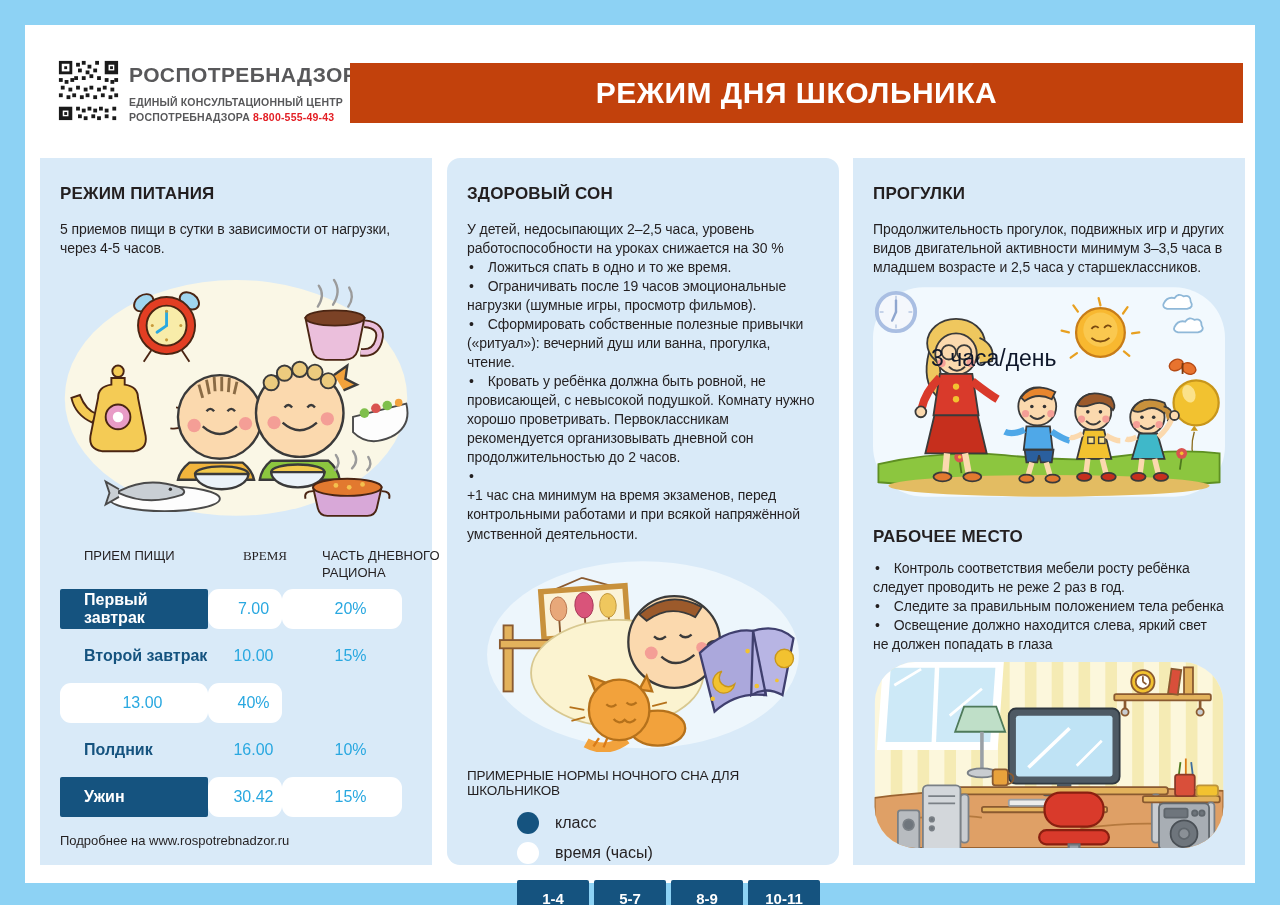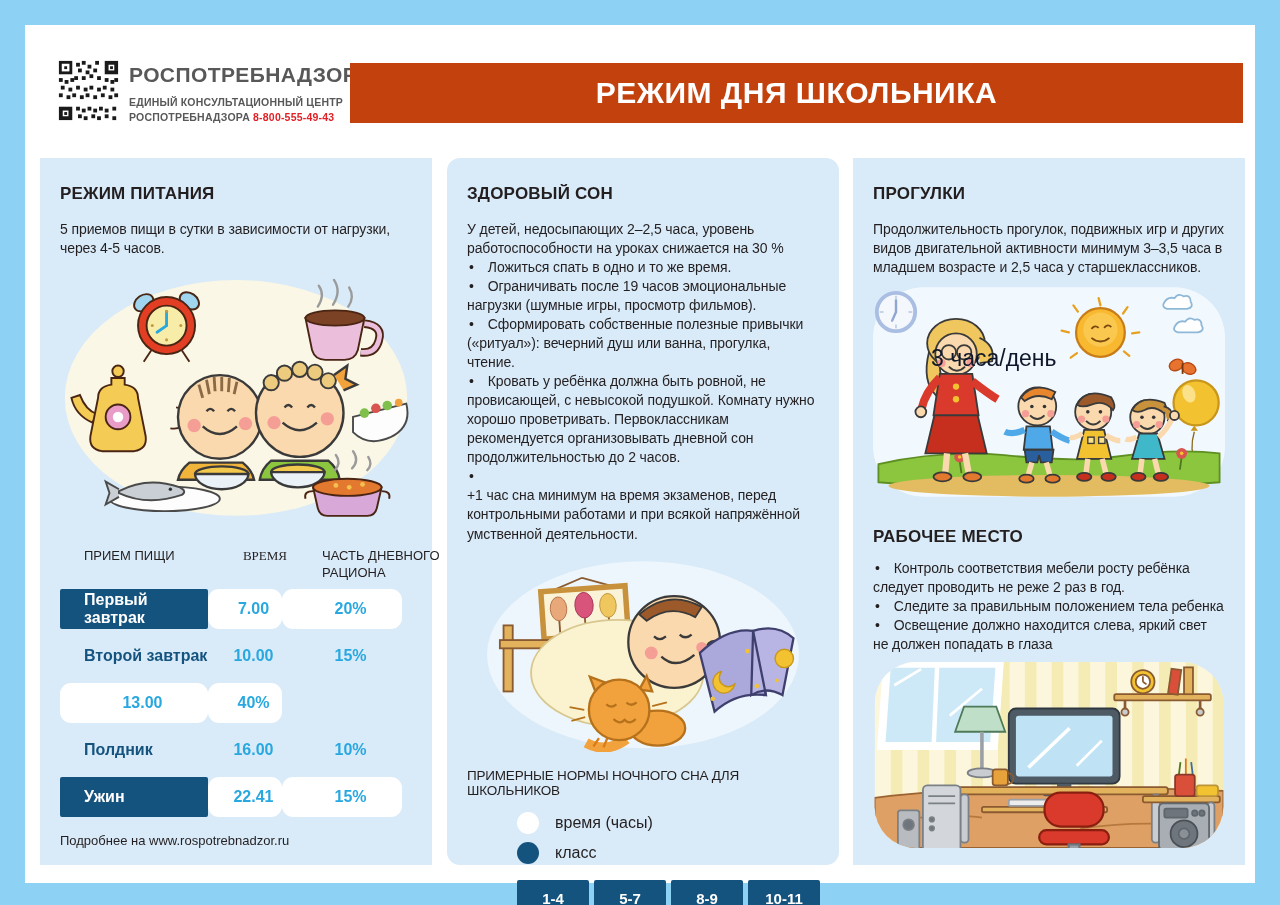--- a/index.html
+++ b/index.html
@@ -32,21 +32,21 @@
   .bullet{font-size:14px;line-height:1.36;letter-spacing:-.1px;}
   .bullet::before{content:"•";margin:0 14px 0 2px;}
 
   
   .meal-head{display:grid;grid-template-columns:148px 74px 120px;gap:20px;margin-top:22px;font-size:13px;line-height:1.3;}
   .meal-head .c1{padding-left:24px;}
   .meal-head .c2{text-align:center;font-family:Liberation Serif, serif;}
   .meal-head .c3{text-align:left;}
   .meal-row{display:grid;grid-template-columns:148px 74px 120px;gap:0;height:40px;margin-top:7px;}
   .meal-row .name{display:flex;align-items:center;padding-left:24px;font-weight:700;font-size:16px;border-radius:2px;}
-  .meal-row .val{display:flex;align-items:center;justify-content:center;font-weight:700;font-size:16px;color:#29A8E0;border-radius:11px;padding-left:17px;}
+  .meal-row .val{display:flex;align-items:center;justify-content:center;font-weight:400;font-size:16px;color:#29A8E0;border-radius:11px;padding-left:17px;}
   .meal-row.dark .name{background:#15537F;color:#FFF;}
   .meal-row.dark .val{background:#FFF;}
   .meal-row.light .name{color:#15537F;}
   .more{margin-top:16px;font-size:13px;}
 
   
   .ill{display:block;margin:8px auto 0;}
   .norms-title{margin-top:16px;font-size:13.5px;letter-spacing:-.2px;}
   .legend{margin:14px 0 0 50px;}
   .legend-row{display:flex;align-items:center;margin-top:8px;}
@@ -284,21 +284,21 @@
       <div class="val">13.00</div>
       <div class="val">40%</div>
     </div>
     <div class="meal-row light">
       <div class="name">Полдник</div>
       <div class="val">16.00</div>
       <div class="val">10%</div>
     </div>
     <div class="meal-row dark">
       <div class="name">Ужин</div>
-      <div class="val">22.41</div>
+      <div class="val">30.42</div>
       <div class="val">15%</div>
     </div>
 
     <div class="more">Подробнее на www.rospotrebnadzor.ru</div>
   </section>
 
   <section class="panel panel-2">
     <h2>ЗДОРОВЫЙ СОН</h2>
     <p>У детей, недосыпающих 2–2,5 часа, уровень работоспособности на уроках снижается на 30 %</p>
     <div class="bullet">Ложиться спать в одно и то же время.</div>
@@ -366,26 +366,26 @@
             <circle cx="300" cy="146" r="2.5"></circle>
             <circle cx="322" cy="140" r="2"></circle>
         </g>
       </g>
     </svg>
 
     <div class="norms-title">ПРИМЕРНЫЕ НОРМЫ НОЧНОГО СНА ДЛЯ ШКОЛЬНИКОВ</div>
 
     <div class="legend">
       <div class="legend-row">
+        <div class="legend-dot dark"></div>
+        <div class="legend-label">класс</div>
+      </div>
+      <div class="legend-row">
         <div class="legend-dot lite"></div>
         <div class="legend-label">время (часы)</div>
-      </div>
-      <div class="legend-row">
-        <div class="legend-dot dark"></div>
-        <div class="legend-label">класс</div>
       </div>
     </div>
 
     <div class="norms">
 
       <div class="norms-grid">
         <div class="hd">1-4</div>
         <div class="hd">5-7</div>
         <div class="hd">8-9</div>
         <div class="hd">10-11</div>

